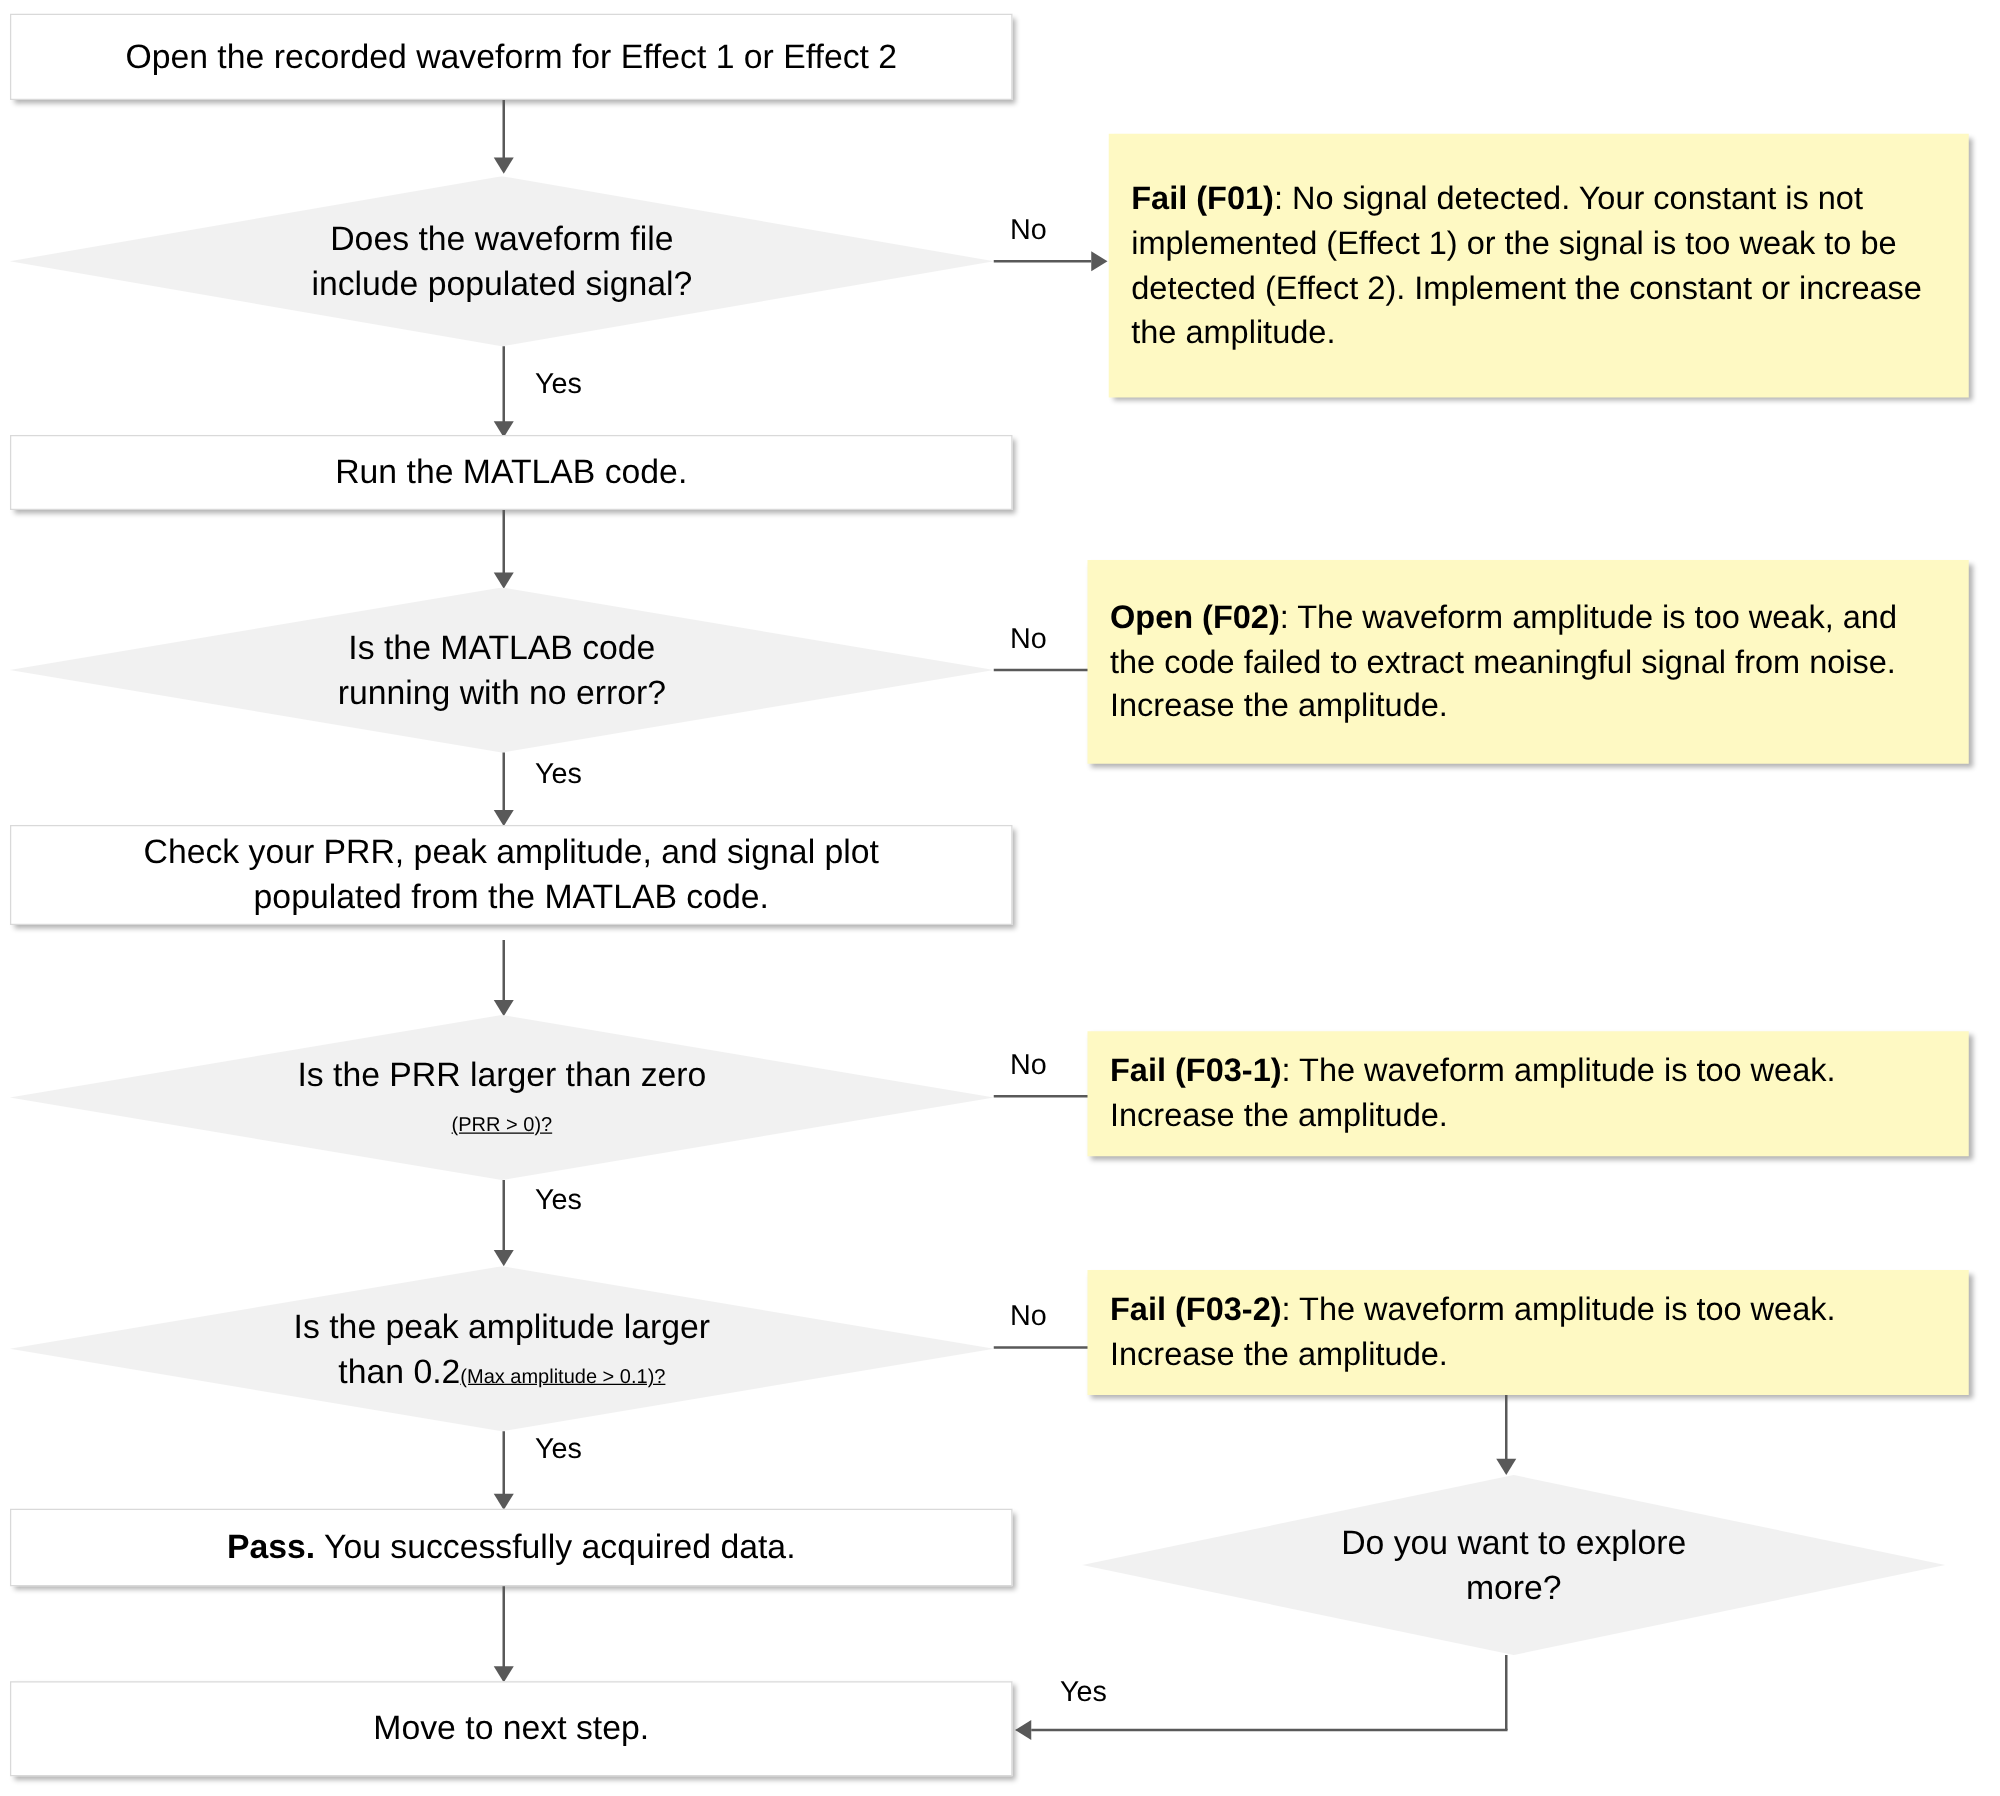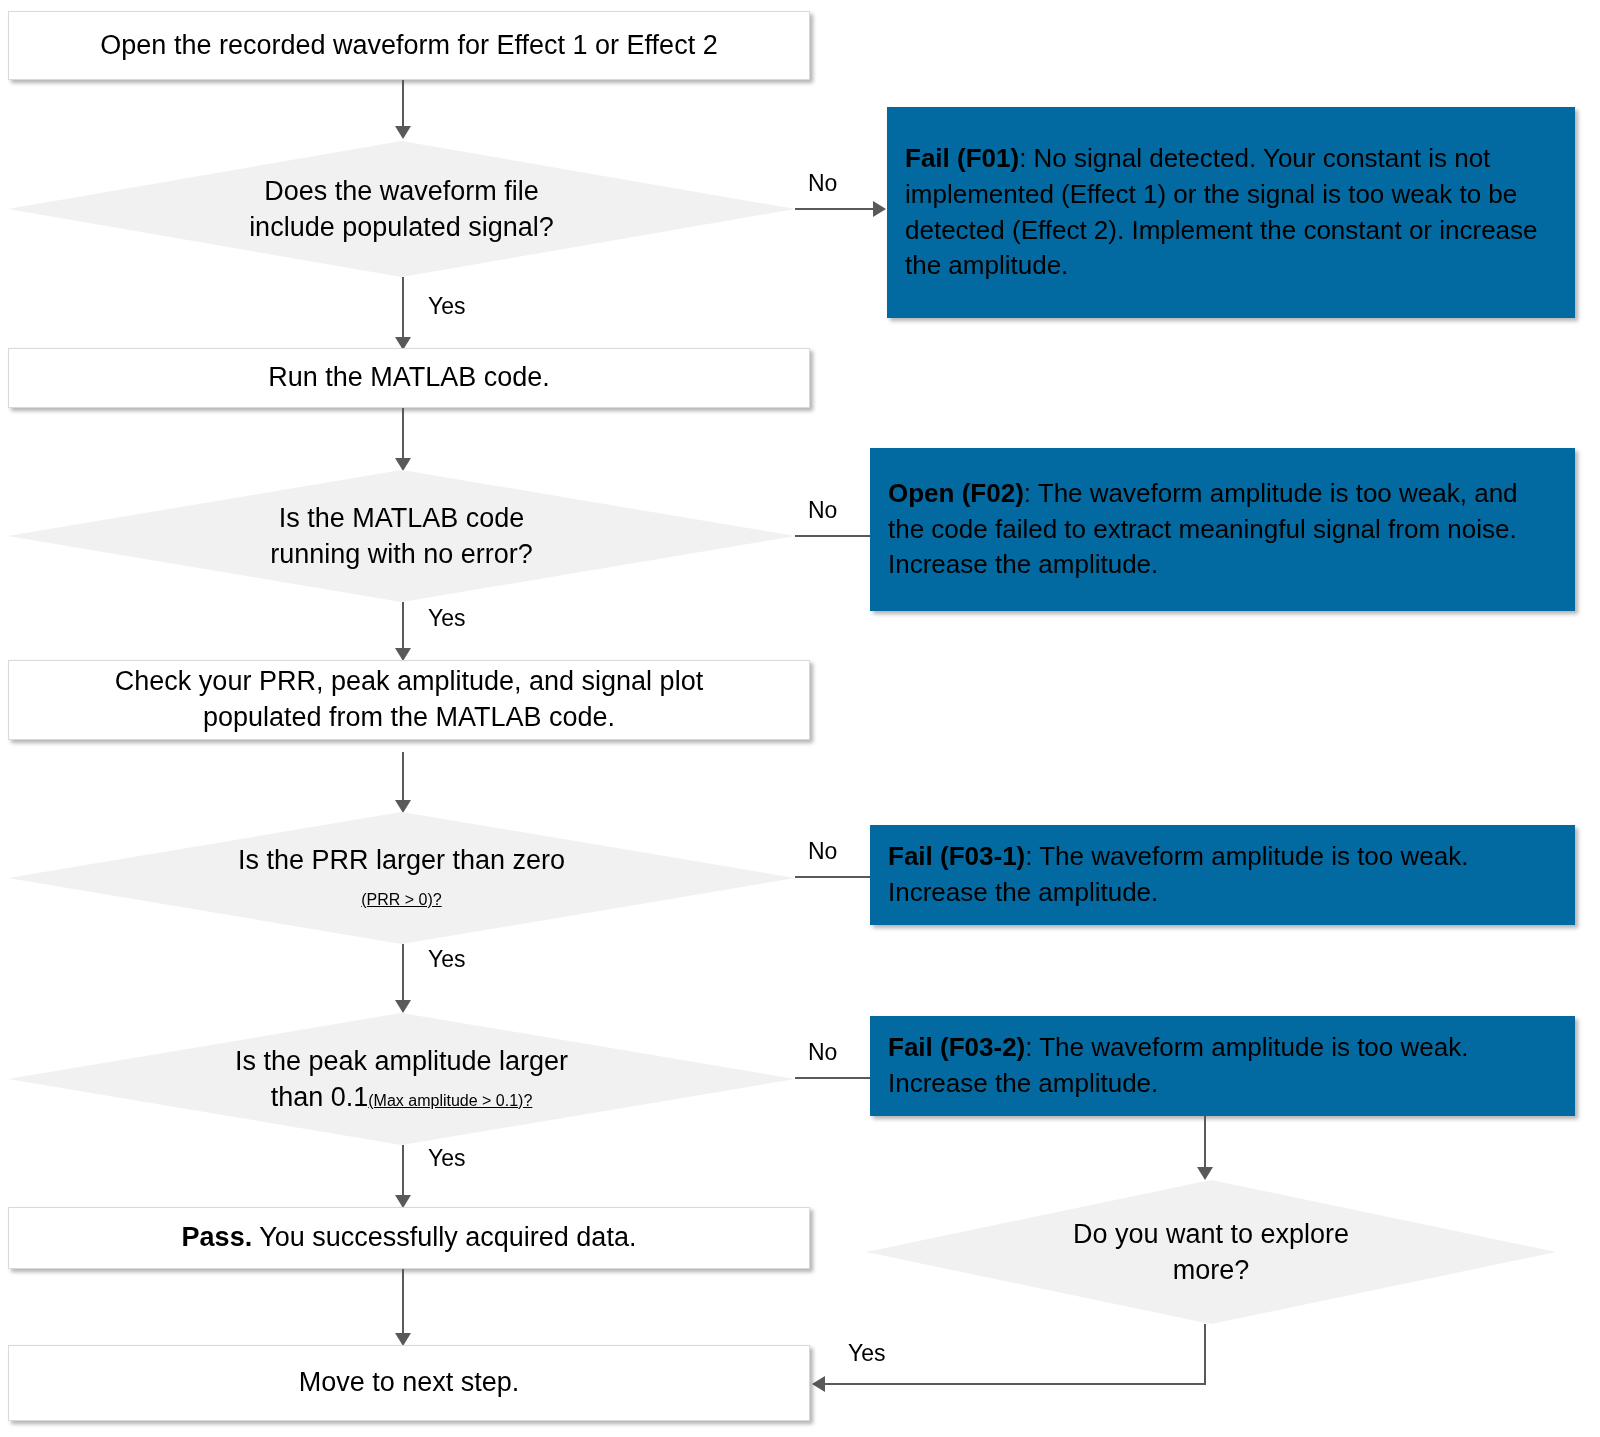--- a/index.html
+++ b/index.html
@@ -31,21 +31,21 @@
     text-align: center;
     box-sizing: border-box;
     font-size: 27px;
     line-height: 1.32;
     color: #000;
     padding: 4px 26px;
   }
   
   .fail {
     position: absolute;
-    background: #0369a1;
+    background: #fef9c3;
     box-shadow: 3px 3px 4px rgba(0,0,0,0.30);
     display: flex;
     align-items: center;
     box-sizing: border-box;
     text-align: left;
     font-size: 26px;
     line-height: 1.38;
     color: #000;
     padding: 10px 16px 10px 18px;
   }
@@ -206,21 +206,21 @@
   </div>
 
   <div class="vline" style="left:402px; top:944px; height:58px;"></div>
   <div class="arrow-down" style="left:395px; top:1000px;"></div>
   <div class="elabel" style="left:428px; top:946px;">Yes</div>
 
   <div class="dec" style="left:8px; top:1013px; width:787px; height:132px;">
     <span class="shape"></span>
     <span class="txt">
       <span>Is the peak amplitude larger</span><br>
-      <span>than 0.1</span><span class="sm">(Max amplitude &gt; 0.1)?</span>
+      <span>than 0.2</span><span class="sm">(Max amplitude &gt; 0.1)?</span>
     </span>
   </div>
 
   <div class="hline" style="left:795px; top:1077px; width:78px;"></div>
   <div class="arrow-right" style="left:873px; top:1070px;"></div>
   <div class="elabel" style="left:808px; top:1039px;">No</div>
 
   <div class="fail" style="left:870px; top:1016px; width:705px; height:100px;">
     <span>
       <b>Fail (F03-2)</b><span>: The waveform amplitude is too weak. Increase the amplitude.</span>

